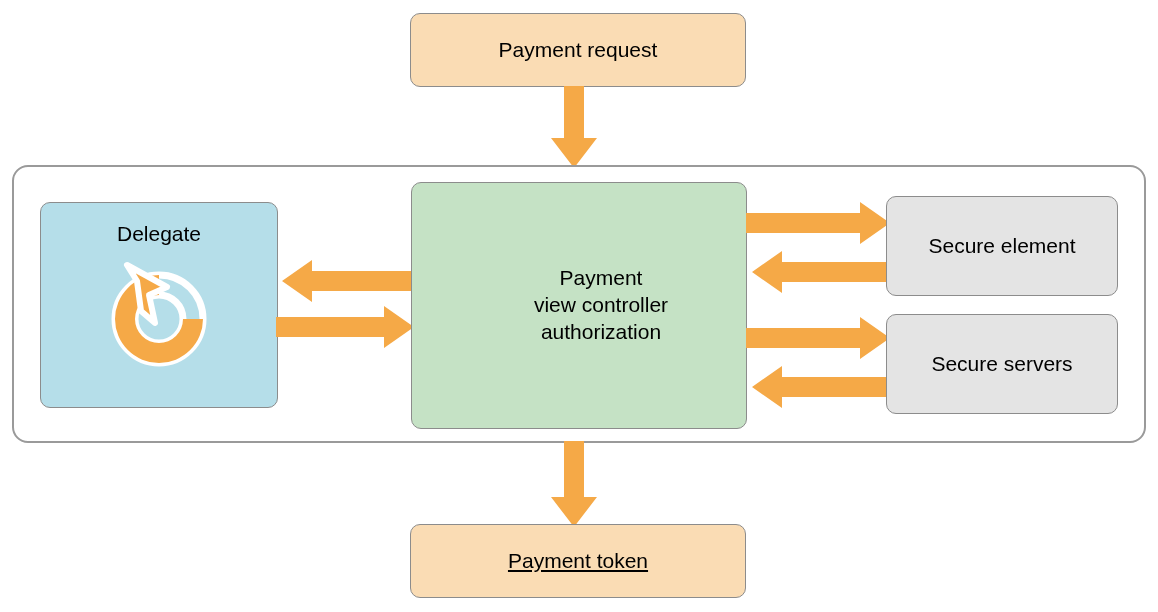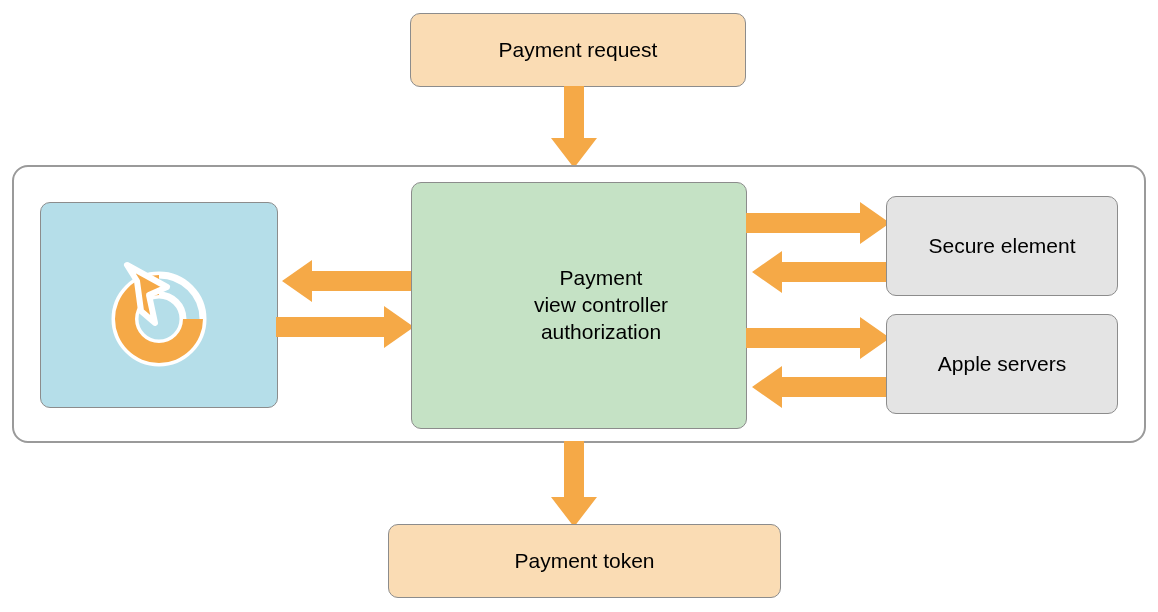--- a/index.html
+++ b/index.html
@@ -42,21 +42,21 @@
     top: 165px;
     width: 1134px;
     height: 278px;
     box-sizing: border-box;
     border: 2px solid #9a9a9a;
     border-radius: 16px;
     background: #ffffff;
   }
 
   #node-payment-request { left: 410px; top: 13px;  width: 336px; height: 74px; }
-  #node-payment-token   { left: 388px; top: 524px; width: 393px; height: 74px; }
+  #node-payment-token   { left: 410px; top: 524px; width: 336px; height: 74px; text-decoration: underline; }
   #node-controller      { left: 411px; top: 182px; width: 336px; height: 247px; padding-left: 44px; }
   #node-delegate        { left: 40px;  top: 202px; width: 238px; height: 206px;
                           align-items: flex-start; padding-top: 18px; }
   #node-secure-element  { left: 886px; top: 196px; width: 232px; height: 100px; }
   #node-apple-servers   { left: 886px; top: 314px; width: 232px; height: 100px; }
 
   .delegate-label { width: 100%; }
 
   #delegate-loop-icon {
     position: absolute;
@@ -90,20 +90,21 @@
     <span>Payment request</span>
   </div>
 
   <svg class="arrow-svg" id="arrow-request-in" viewBox="0 0 72 82">
     <polygon points="26,0 46,0 46,52 59,52 36,82 13,52 26,52" fill="#f5a947"></polygon>
   </svg>
 
   <div id="outer-container"></div>
 
   <div class="node node-blue" id="node-delegate">
+    <span class="delegate-label">Delegate</span>
     <svg id="delegate-loop-icon" viewBox="0 0 124 124">
       <g fill="none" stroke="#ffffff" stroke-width="7" stroke-linejoin="round" stroke-linecap="butt">
         <path d="M 62 18 A 44 44 0 1 0 106 62 A 44 44 0 0 0 62 18 Z
                  M 62 38 A 24 24 0 1 1 38 62 A 24 24 0 0 1 62 38 Z"></path>
       </g>
       <path d="M 62 18 A 44 44 0 1 0 106 62 L 86 62 A 24 24 0 1 1 62 38 Z" fill="#f5a947"></path>
       <path d="M 30 8 L 70 30 L 52 38 L 58 66 L 44 54 L 40 24 Z" fill="#f5a947" stroke="#ffffff" stroke-width="6" stroke-linejoin="round"></path>
     </svg>
   </div>
 
@@ -135,21 +136,21 @@
   </div>
 
   <svg class="arrow-svg" id="arrow-to-servers" viewBox="0 0 144 46">
     <polygon points="144,23 114,2 114,13 0,13 0,33 114,33 114,44" fill="#f5a947"></polygon>
   </svg>
   <svg class="arrow-svg" id="arrow-from-servers" viewBox="0 0 138 46">
     <polygon points="0,23 30,2 30,13 138,13 138,33 30,33 30,44" fill="#f5a947"></polygon>
   </svg>
 
   <div class="node node-gray" id="node-apple-servers">
-    <span>Apple servers</span>
+    <span>Secure servers</span>
   </div>
 
   <svg class="arrow-svg" id="arrow-token-out" viewBox="0 0 72 86">
     <polygon points="26,0 46,0 46,56 59,56 36,86 13,56 26,56" fill="#f5a947"></polygon>
   </svg>
 
   <div class="node node-peach" id="node-payment-token">
     <span>Payment token</span>
   </div>
 

